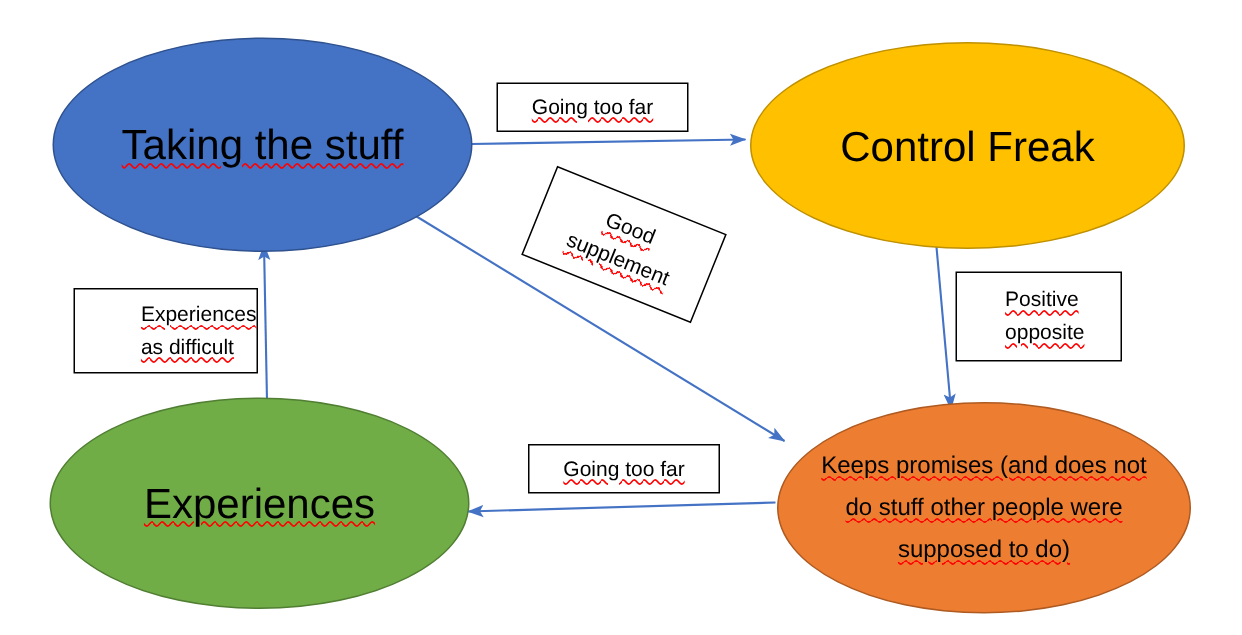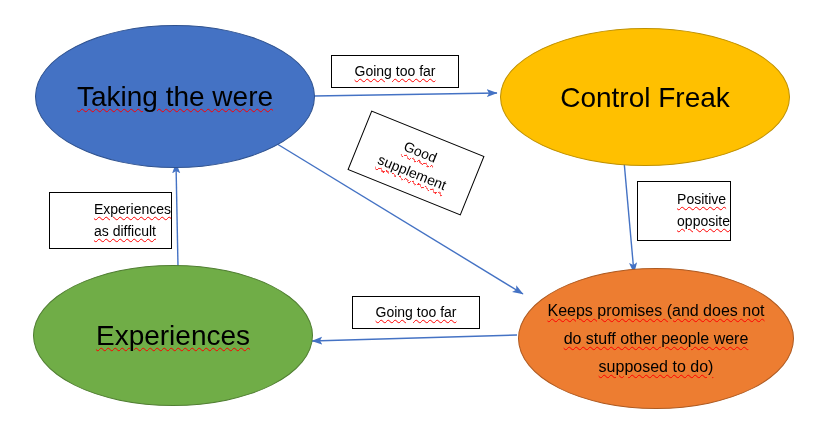--- a/index.html
+++ b/index.html
@@ -95,22 +95,22 @@
     text-align: center;
     transform: rotate(22deg);
     transform-origin: center center;
   }
   #label-experiences-as-difficult {
     left: 49px; top: 192px; width: 123px; height: 57px;
     align-items: flex-end;
     padding-left: 10px;
   }
   #label-positive-opposite {
-    left: 637px; top: 181px; width: 94px; height: 60px;
-    align-items: flex-end;
+    left: 637px; top: 181px; width: 111px; height: 60px;
+    align-items: center;
     padding-left: 8px;
   }
   #label-going-too-far-bottom {
     left: 352px; top: 296px; width: 128px; height: 33px;
     align-items: center;
   }
 </style>
 </head>
 <body>
 
@@ -128,21 +128,21 @@
     <line x1="269" y1="139" x2="523" y2="294" stroke="#4472C4" stroke-width="1.4" marker-end="url(#arrowhead)"></line>
 
     <line x1="624" y1="161" x2="634" y2="273" stroke="#4472C4" stroke-width="1.4" marker-end="url(#arrowhead)"></line>
 
     <line x1="517" y1="335" x2="312" y2="341" stroke="#4472C4" stroke-width="1.4" marker-end="url(#arrowhead)"></line>
 
     <line x1="178" y1="267" x2="176" y2="163" stroke="#4472C4" stroke-width="1.4" marker-end="url(#arrowhead)"></line>
   </svg>
 
   <div class="node" id="node-taking-the-lead">
-    <span class="node-label sq">Taking the were</span>
+    <span class="node-label sq">Taking the stuff</span>
   </div>
 
   <div class="node" id="node-control-freak">
     <span class="node-label">Control Freak</span>
   </div>
 
   <div class="node" id="node-competitive">
     <span class="node-label sq">Experiences</span>
   </div>
 

